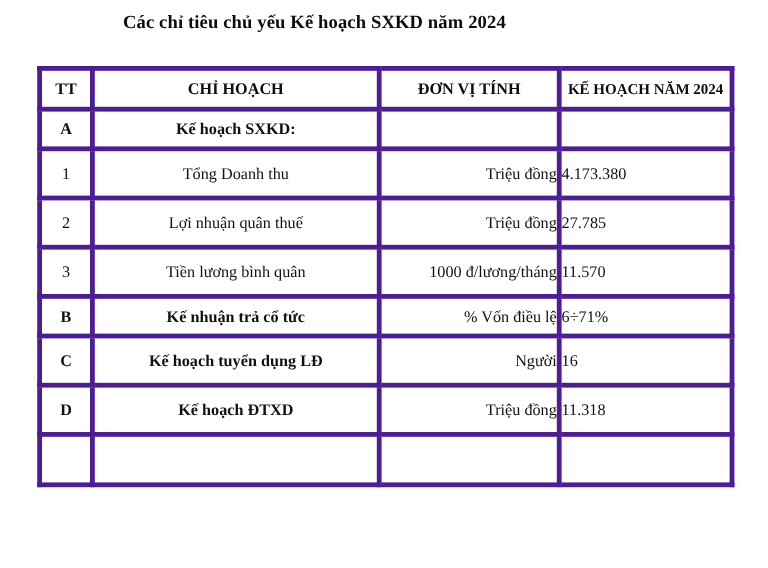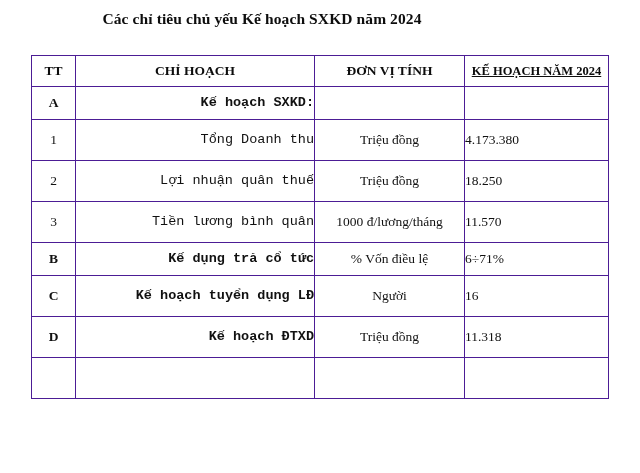--- a/index.html
+++ b/index.html
@@ -38,60 +38,58 @@
     top: 55px;
     left: 31px;
     width: 577px;
   }
   table.kpi {
     border-collapse: collapse;
     width: 577px;
     table-layout: fixed;
   }
   table.kpi th, table.kpi td {
-    border: 1px solid #4c1d95;
+    border: 4px solid #4c1d95;
     padding: 0;
     vertical-align: middle;
     font-size: 13.5px;
     line-height: 1.15;
   }
   col.c-tt     { width: 44px; }
   col.c-name   { width: 239px; }
   col.c-unit   { width: 150px; }
   col.c-plan   { width: 144px; }
 
   thead th {
     height: 30px;
     font-weight: bold;
     text-align: center;
     font-variant: small-caps;
     font-size: 13.5px;
     color: #0d0d0d;
   }
   thead th.small {
     font-size: 12.5px;
-    text-decoration: underline;
   }
   tbody tr { height: 41px; }
   tbody tr.short { height: 33px; }
 
   td.tt {
     text-align: center;
     font-size: 13.5px;
   }
   td.tt.bold { font-weight: bold; }
   td.name {
     padding-left: 10px;
-    text-align: right;
+    text-align: center;
     font-size: 14px;
-    font-family: Liberation Mono, monospace;
   }
   td.name.bold { font-weight: bold; }
   td.unit {
-    text-align: center;
+    text-align: right;
     font-size: 13.5px;
   }
   td.plan {
     text-align: left;
     padding-right: 9px;
     font-size: 13.5px;
   }
   tr.empty td { height: 38px; }
 </style>
 </head>
@@ -130,33 +128,33 @@
           <td class="tt">1</td>
           <td class="name">Tổng Doanh thu</td>
           <td class="unit">Triệu đồng</td>
           <td class="plan">4.173.380</td>
         </tr>
 
         <tr>
           <td class="tt">2</td>
           <td class="name">Lợi nhuận quân thuế</td>
           <td class="unit">Triệu đồng</td>
-          <td class="plan">18.250</td>
+          <td class="plan">27.785</td>
         </tr>
 
         <tr>
           <td class="tt">3</td>
           <td class="name">Tiền lương bình quân</td>
           <td class="unit">1000 đ/lương/tháng</td>
           <td class="plan">11.570</td>
         </tr>
 
         <tr class="short">
           <td class="tt bold">B</td>
-          <td class="name bold">Kế dụng trả cổ tức</td>
+          <td class="name bold">Kế nhuận trả cổ tức</td>
           <td class="unit">% Vốn điều lệ</td>
           <td class="plan">6÷71%</td>
         </tr>
 
         <tr>
           <td class="tt bold">C</td>
           <td class="name bold">Kế hoạch tuyển dụng LĐ</td>
           <td class="unit">Người</td>
           <td class="plan">16</td>
         </tr>

